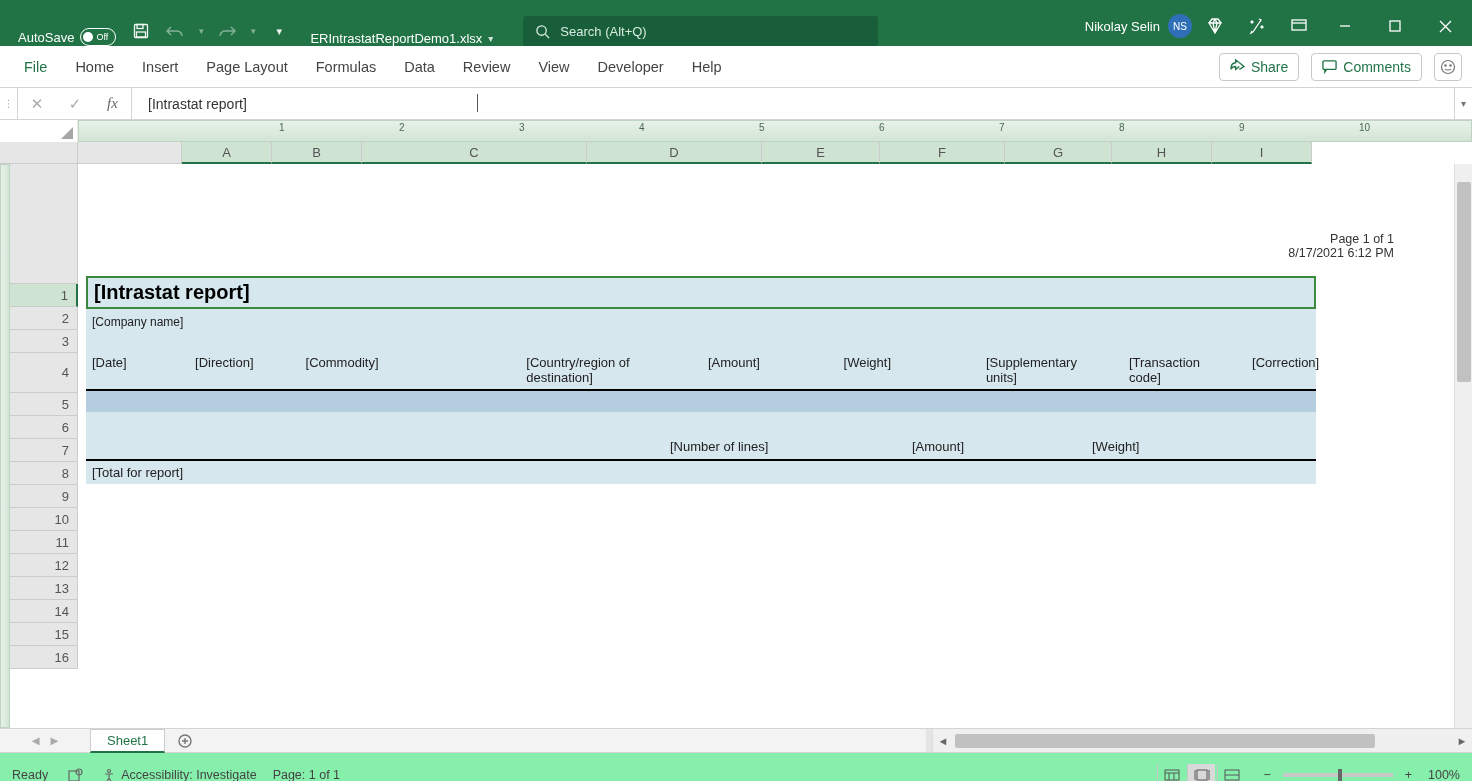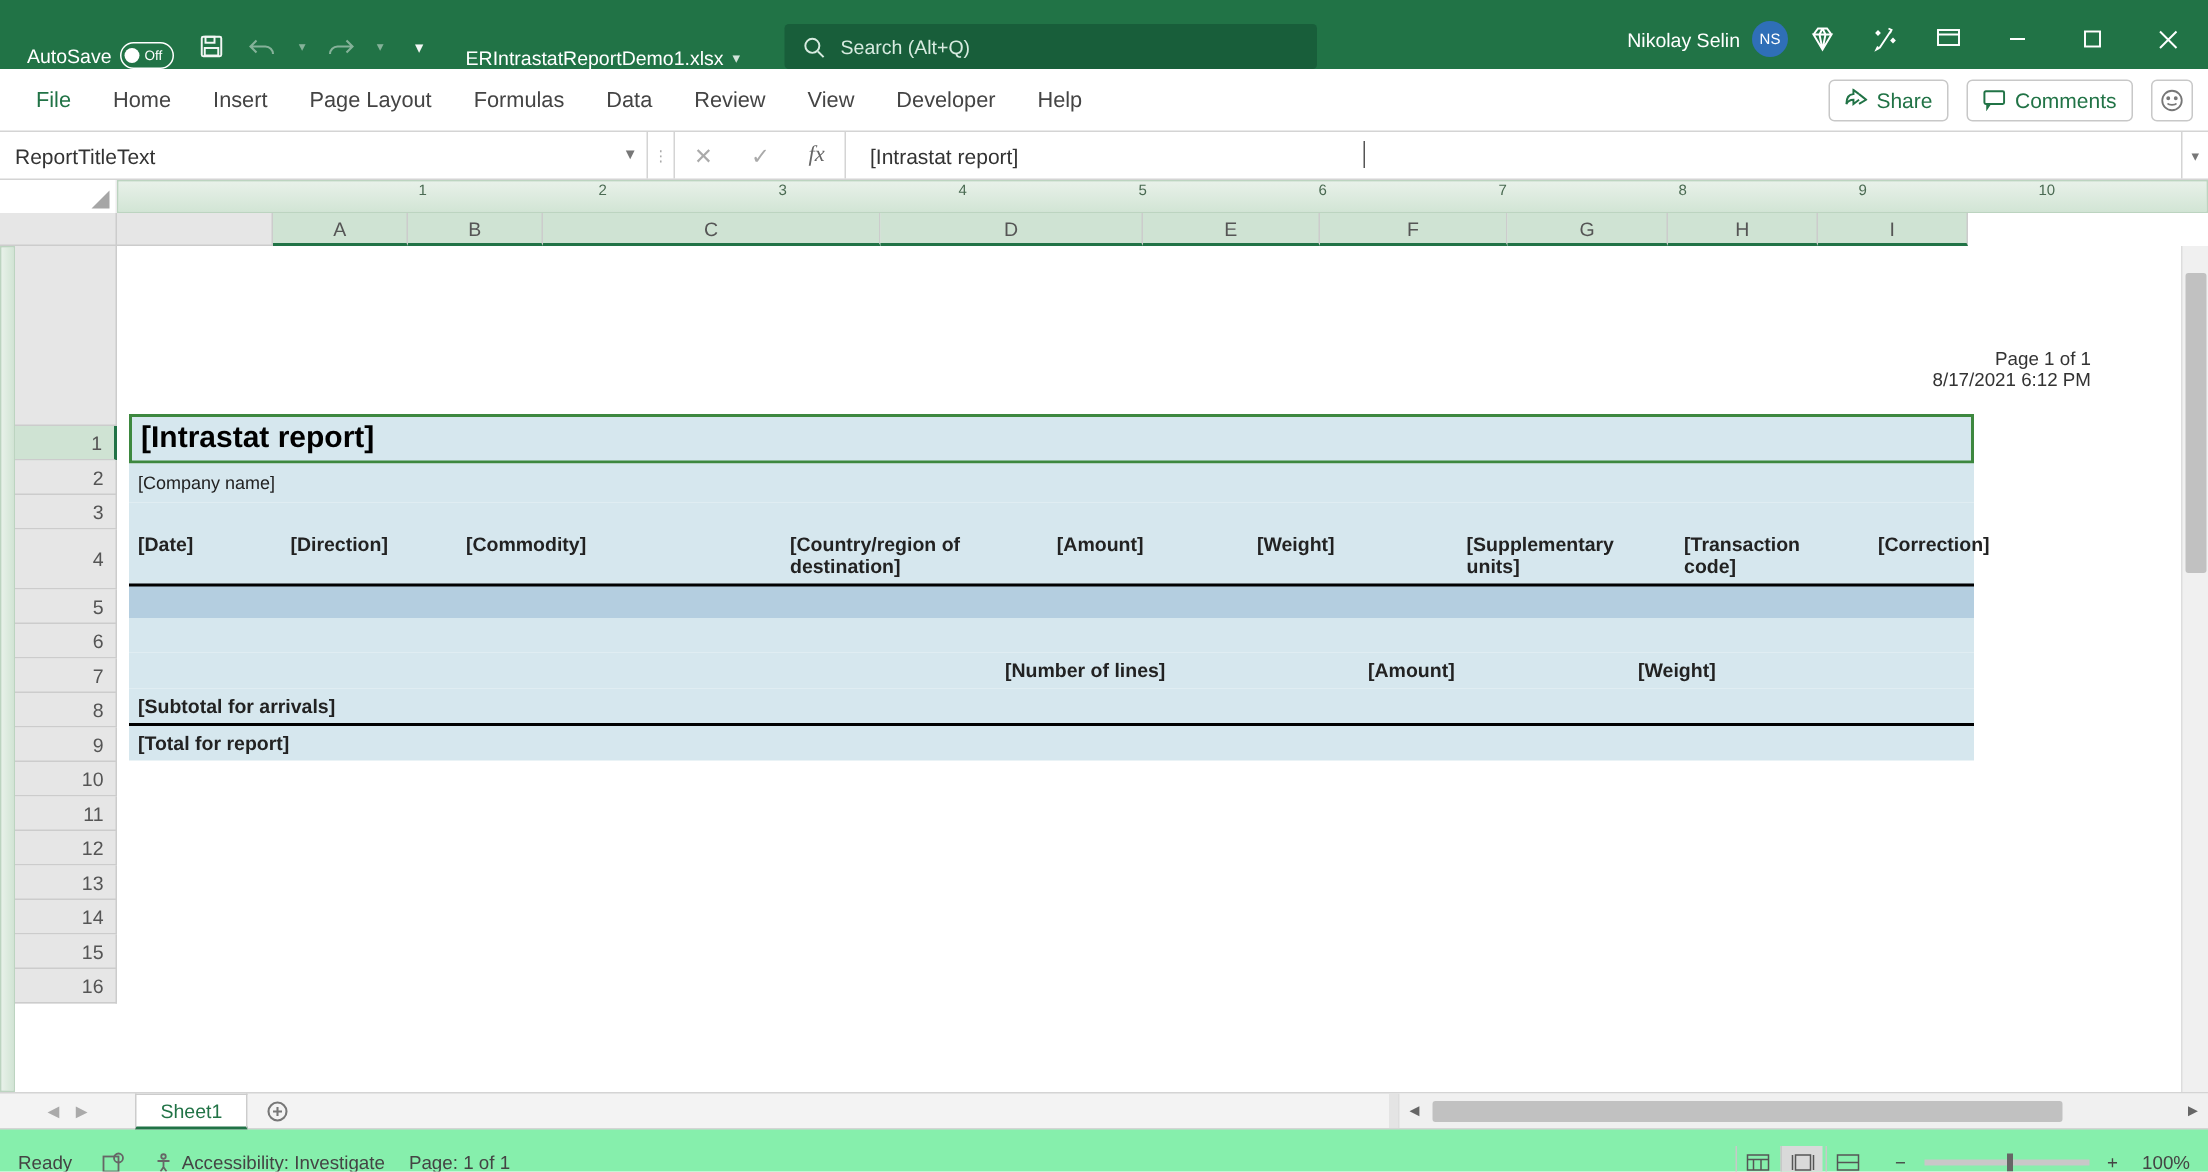--- a/index.html
+++ b/index.html
@@ -64,21 +64,21 @@
 .page-paper { position:absolute; left:2px; top:26px; width:1334px; height:530px; background:#fff; }
 .page-info { position:absolute; right:20px; top:42px; text-align:right; font-size:12.5px; color:#333;}
 .report-table { position:absolute; left:6px; top:86px; width:1230px; }
 .hdr-box { border: 2px solid #3d883f; background:#d6e7ee; padding:3px 6px; font-size:20px; font-weight:bold; }
 .row-bg { background:#d6e7ee; font-size:13px; color:#222;}
 .rrow { display:flex; }
 .rcell { padding:4px 6px; }
 .colA{width:90px;} .colB{width:90px;} .colC{width:270px;} .colD{width:210px;} .colE{width:140px;} .colF{width:150px;} .colG{width:105px;} .colH{width:105px;} .colI{width:70px;}
 .thick-border-top { border-top: 2px solid #000; }
 .thin-bot { border-bottom:1px solid #000;}
-.bold { font-weight:bold;gap:40px;}
+.bold { font-weight:normal;gap:40px;}
 .vscroll { position:absolute; right:0; top:0; width:18px; height:100%; background:#f0f0f0; border-left:1px solid #ddd;}
 .vthumb { position:absolute; top:18px; width:14px; left:2px; height:200px; background:#c1c1c1; border-radius:2px;}
 
 
 .sheet-tabs-row { height: 24px; display:flex; align-items:center; border-top:1px solid #d4d4d4; background:#f3f3f3; font-size:13px;}
 .st-nav { width:90px; display:flex; gap:6px; align-items:center; justify-content:center; color:#aaa;}
 .sheet-tab { padding:3px 16px; background:#fff; border:1px solid #ccc; border-bottom:2px solid #217346; color:#217346; font-weight:500; cursor:pointer;}
 .add-sheet { width:28px; height:22px; display:flex; align-items:center; justify-content:center; color:#777; border:1px solid transparent; cursor:pointer; margin-left:6px;}
 .st-sep { margin-left:auto; width:6px; background:#e4e4e4; height:100%; }
 .hscroll { flex:0 0 540px; height:100%; background:#f0f0f0; position:relative; border-left:1px solid #ddd; display:flex; align-items:center;}
@@ -211,24 +211,20 @@
           <circle cx="8" cy="8" r="6.5"></circle>
           <circle cx="5.5" cy="6.5" r=".7" fill="#777"></circle>
           <circle cx="10.5" cy="6.5" r=".7" fill="#777"></circle>
           <path d="M5 10c1 1.3 5 1.3 6 0"></path>
         </svg>
       </div>
   </div>
 </div>
 
 <div class="formula-row">
-  <div class="name-box">
-    <span>ReportTitleText</span>
-    <span class="name-box-drop">▼</span>
-  </div>
   <div class="fb-sep">⋮</div>
   <div class="fb-btn">✕</div>
   <div class="fb-btn">✓</div>
   <div class="fb-btn fx">fx</div>
   <div class="formula-input">
     <span>[Intrastat report]</span>
     <div class="caret"></div>
   </div>
   <div class="fb-drop">▾</div>
 </div>
@@ -311,23 +307,20 @@
             <div class="row-bg thick-border-top" style="height:23px;background:#b4cee0;"></div>
             <div class="row-bg" style="height:23px;"></div>
             <div class="row-bg rrow bold" style="height:24px">
               <div class="rcell colA"></div>
                 <div class="rcell colB"></div>
                 <div class="rcell colC"></div>
               <div class="rcell colD" style="padding-left:14px;">[Number of lines]</div>
               <div class="rcell colE">[Amount]</div>
               <div class="rcell colF">[Weight]</div>
             </div>
-            <div class="row-bg rrow bold">
-                <div class="rcell">[Subtotal for arrivals]</div>
-              </div>
             <div class="row-bg rrow bold thick-border-top">
                 <div class="rcell">[Total for report]</div>
               </div>
           </div>
         </div>
       </div>
       <div class="vscroll">
           <div class="vthumb"></div>
         </div>
     </div>

